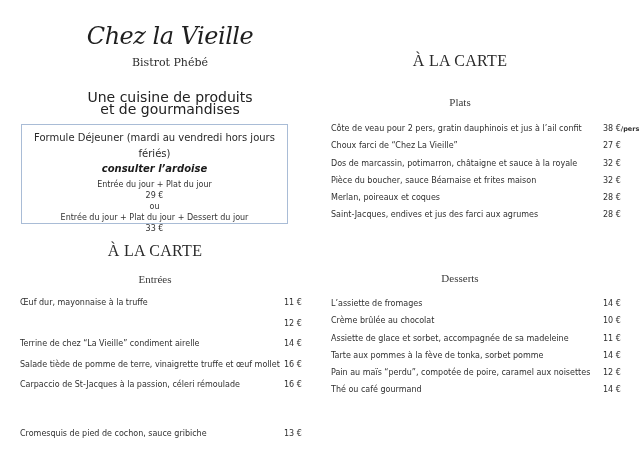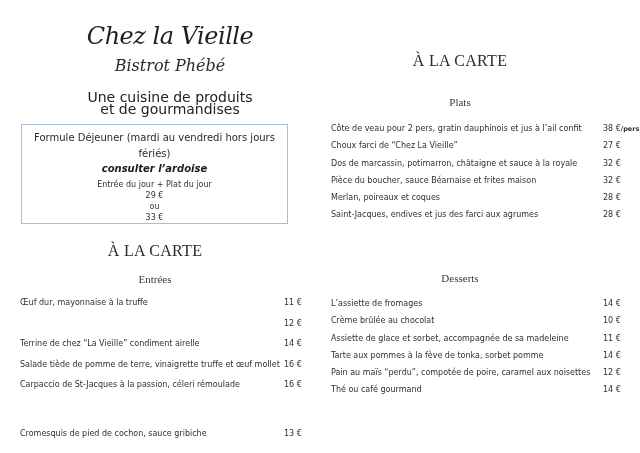--- a/index.html
+++ b/index.html
@@ -18,22 +18,21 @@
       left: 60px; top: 22px; width: 220px; text-align: center;
       font-family: "DejaVu Serif", serif;
       font-style: italic;
       font-size: 24px;
       color: #1f1f1f;
       letter-spacing: -0.5px;
     }
     .brand-sub {
       left: 60px; top: 56px; width: 220px; text-align: center;
       font-family: "DejaVu Serif", serif;
-      font-style: italic;
-      font-size: 16px;
+      font-size: 11px;
       color: #2a2a2a;
     }
     .tagline {
       left: 40px; top: 91px; width: 260px; text-align: center;
       font-family: "DejaVu Sans", sans-serif;
       font-size: 14px;
       line-height: 12px;
       color: #222;
     }
     .formula-box {
@@ -78,20 +77,21 @@
   <div>Une cuisine de produits</div>
   <div>et de gourmandises</div>
 </div>
 
 <div class="abs formula-box">
   <div class="formula-title">Formule Déjeuner (mardi au vendredi hors jours fériés)</div>
   <div class="formula-cta">consulter l’ardoise</div>
   <div class="formula-line">Entrée du jour + Plat du jour</div>
   <div class="formula-line">29 €</div>
   <div class="formula-line">ou</div>
+  <div class="formula-line">Entrée du jour + Plat du jour + Dessert du jour</div>
   <div class="formula-line">33 €</div>
 </div>
 
 <div class="abs section-title" style="left:40px; top:242px; width:230px;">À LA CARTE</div>
 <div class="abs section-sub" style="left:40px; top:273px; width:230px;">Entrées</div>
 
 <ul class="abs menu-list" style="left:20px; top:298px; width:290px;">
   <li class="menu-item" style="height:20.5px;">
     <span>Œuf dur, mayonnaise à la truffe</span>
     <span class="price" style="left:264px;">11 €</span>

